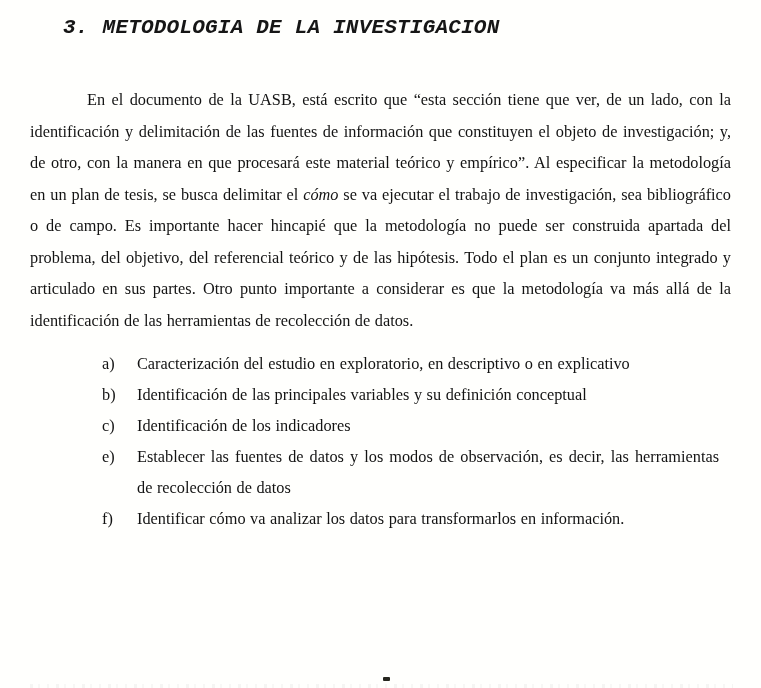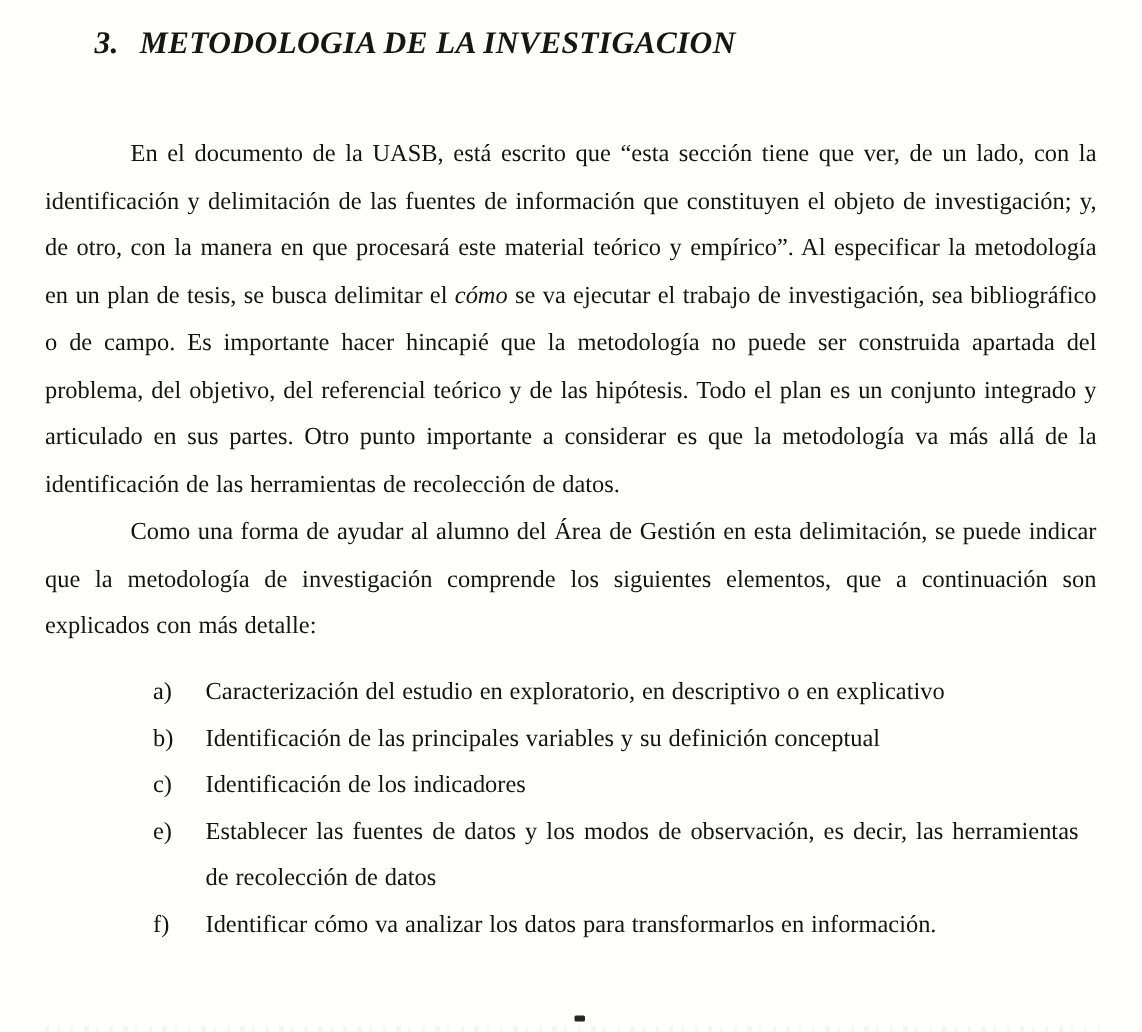--- a/index.html
+++ b/index.html
@@ -17,21 +17,21 @@
     box-sizing: border-box;
     width: 761px;
     height: 688px;
     padding: 0 30px;
     background: #fffffd;
     font-family: "Liberation Serif", serif;
     color: #131313;
     overflow: hidden;
   }
   .title {
-    font-family: Liberation Serif, serif;
+    font-family: Liberation Mono, monospace;
     font-style: italic;
     font-weight: bold;
     font-size: 21px;
     letter-spacing: 0.2px;
     color: #161616;
     margin: 16px 0 45px 33px;
     white-space: nowrap;
   }
   .title .num {
     display: inline-block;
@@ -95,21 +95,20 @@
 </style>
 </head>
 <body>
 
 <div class="page">
 
   <h1 class="title"><span class="num">3.</span><span>METODOLOGIA DE LA INVESTIGACION</span></h1>
 
   <p class="para"><span>En el documento de la UASB, está escrito que “esta sección tiene que ver, de un lado, con la identificación y delimitación de las fuentes de información que constituyen el objeto de investigación; y, de otro, con la manera en que procesará este material teórico y empírico”. Al especificar la metodología en un plan de tesis, se busca delimitar el </span><span class="bi">cómo</span><span> se va ejecutar el trabajo de investigación, sea bibliográfico o de campo. Es importante hacer hincapié que la metodología no puede ser construida apartada del problema, del objetivo, del referencial teórico y de las hipótesis. Todo el plan es un conjunto integrado y articulado en sus partes. Otro punto importante a considerar es que la metodología va más allá de la identificación de las herramientas de recolección de datos.</span></p>
 
-  <p class="para">Como una forma de ayudar al alumno del Área de Gestión en esta delimitación, se puede indicar que la metodología de investigación comprende los siguientes elementos, que a continuación son explicados con más detalle:</p>
 
   <div class="list">
 
     <div class="list-item"><span class="marker">a)</span><span>Caracterización del estudio en exploratorio, en descriptivo o en explicativo</span></div>
 
     <div class="list-item"><span class="marker">b)</span><span>Identificación de las principales variables y su definición conceptual</span></div>
 
     <div class="list-item"><span class="marker">c)</span><span>Identificación de los indicadores</span></div>
 
 

